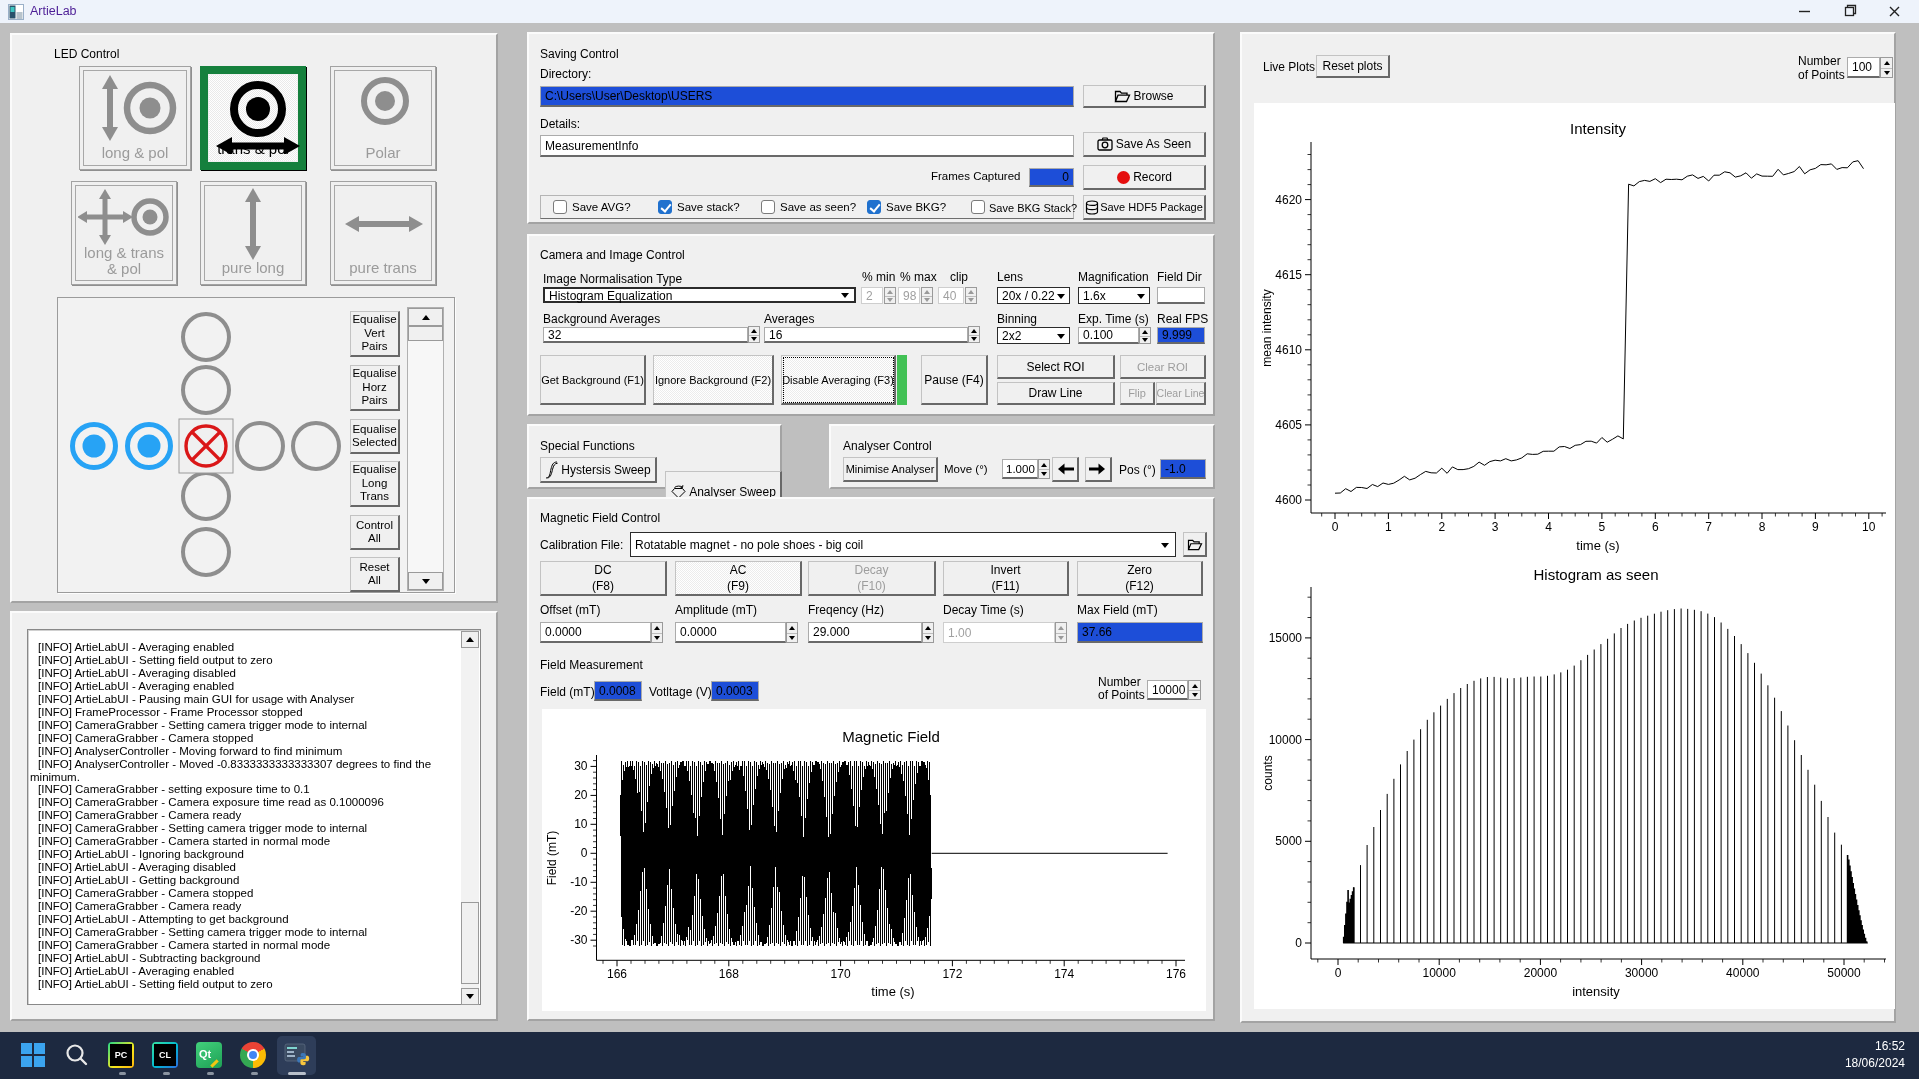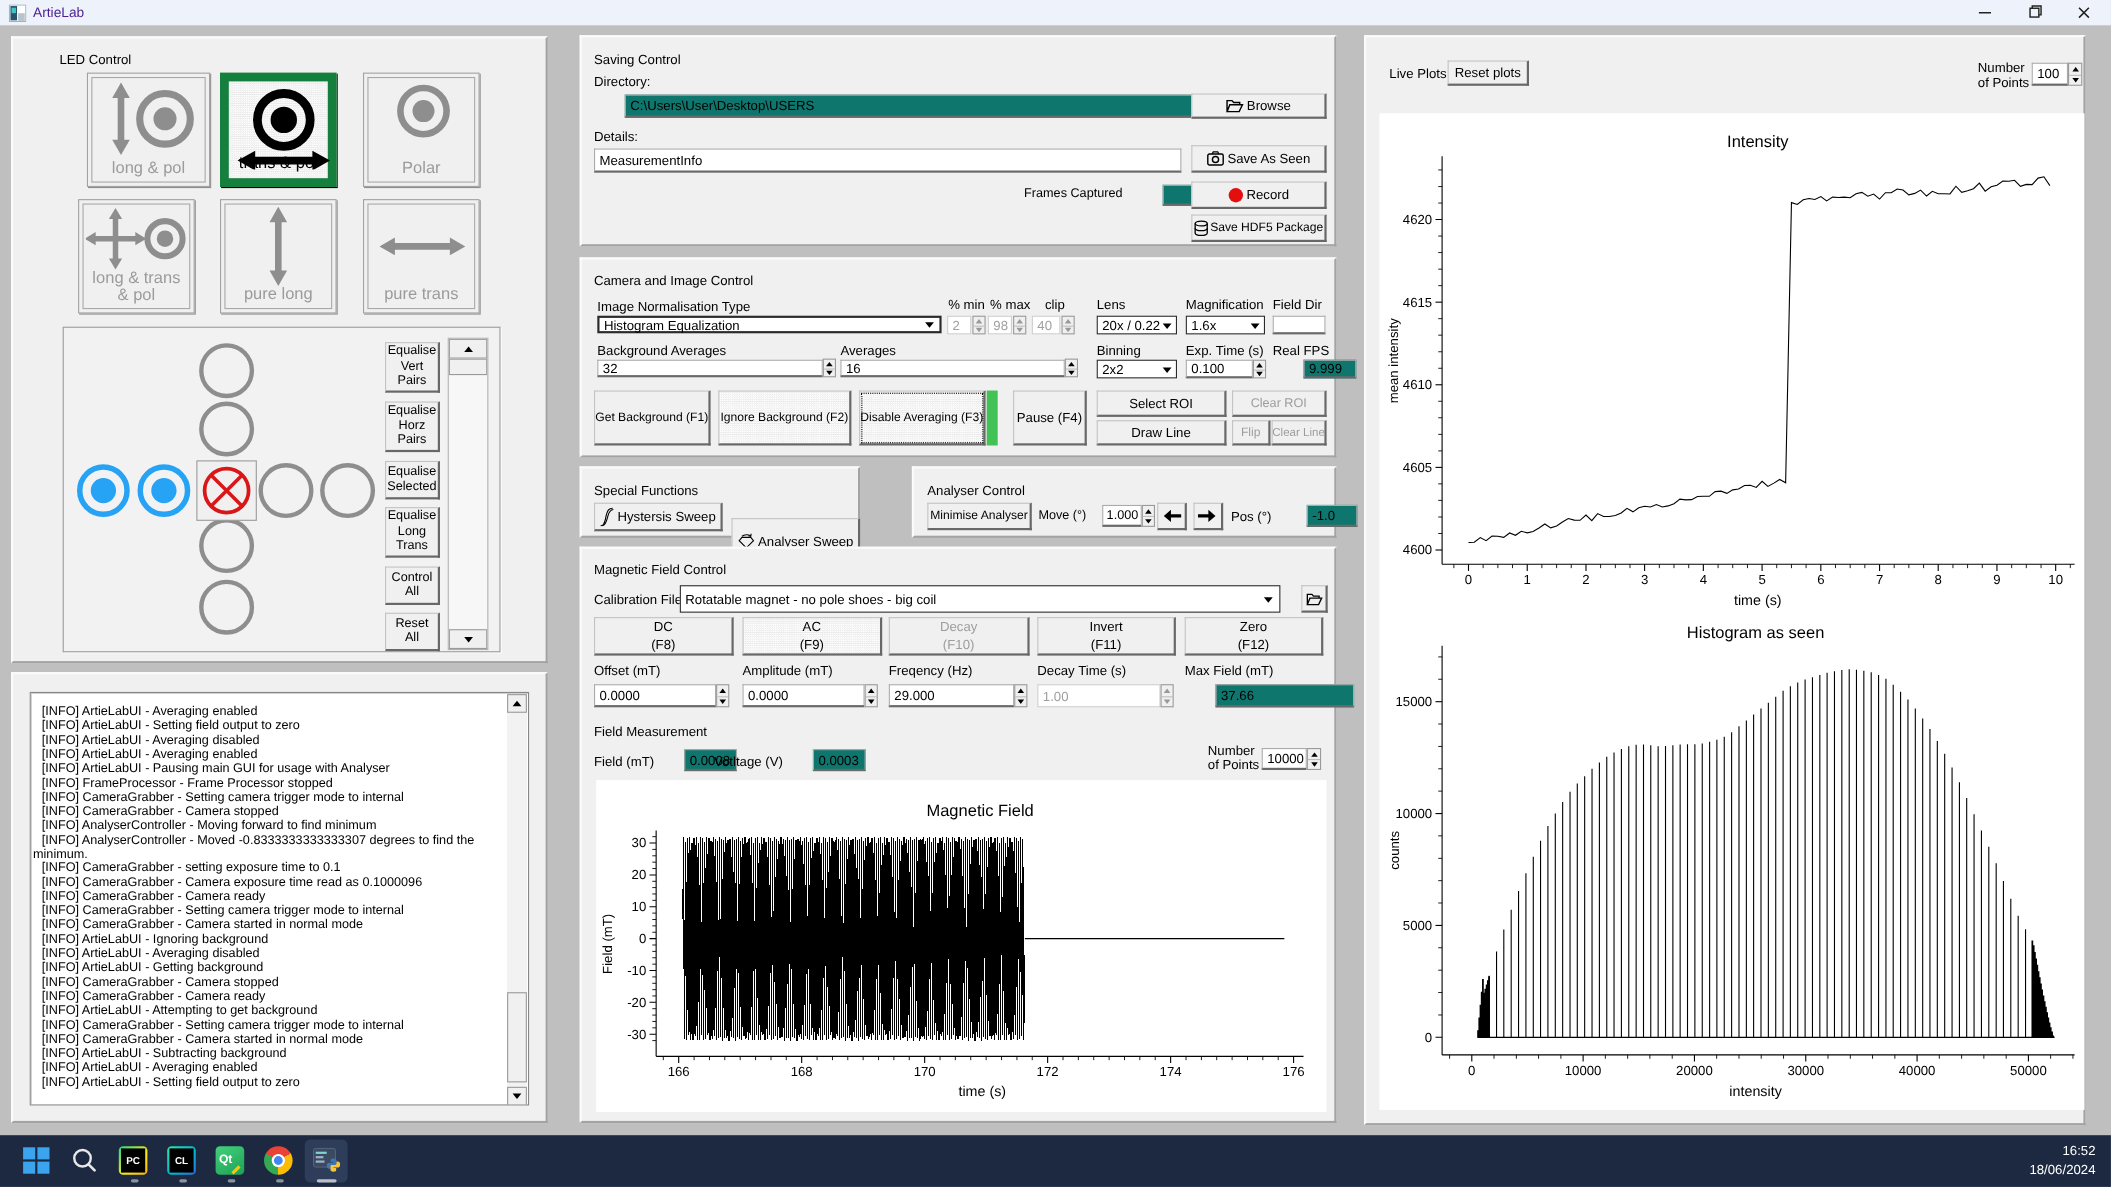--- a/index.html
+++ b/index.html
@@ -6,21 +6,21 @@
 html,body { width:1919px; height:1079px; overflow:hidden; }
 body { font-family:"Liberation Sans", sans-serif; background:#bfbfbf; position:relative; color:#000; }
 .titlebar { position:absolute; left:0; top:0; width:1919px; height:23px; background:#eef3fb; }
 .titlebar .ttl { position:absolute; left:30px; top:4px; font-size:12.5px; color:#4c1d95; }
 .panel { position:absolute; background:#f0f0f0; border:2px solid; border-color:#fbfbfb #a3a3a3 #a3a3a3 #fbfbfb; }
 .lbl { position:absolute; font-size:12px; white-space:nowrap; }
 .btn { position:absolute; background:#f0f0f0; border-style:solid; border-width:1px 2px 2px 1px; border-color:#c3c3c3 #686868 #686868 #c3c3c3; display:flex; align-items:center; justify-content:center; font-size:12px; text-align:center; white-space:nowrap; }
 .btn.dis { color:#9d9d9d; }
 .dither { background-image:conic-gradient(#ffffff 25%, #ececec 0 50%, #ffffff 0 75%, #ececec 0); background-size:2px 2px; }
 .field { position:absolute; background:#fff; border:1px solid #ababab; border-bottom:2px solid #696969; font-size:12px; display:flex; align-items:center; padding:0 4px; white-space:nowrap; overflow:hidden; }
-.field.ro { background:#0f766e;margin-left:28px; }
+.field.ro { background:#1d4ed8; }
 .field.gray { color:#a0a0a0; }
 .combo { position:absolute; background:#fff; border:1px solid #2b2b2b; font-size:12px; display:flex; align-items:center; padding:0 4px; white-space:nowrap; }
 .combo .arr { position:absolute; right:3px; top:50%; margin-top:-2px; width:0; height:0; border:4px solid transparent; border-top:5px solid #000; }
 .spinner { position:absolute; width:12px; background:#f0f0f0; border:1px solid #9a9a9a; }
 .spinner .up,.spinner .dn { position:absolute; left:0; right:0; height:50%; display:flex; align-items:center; justify-content:center; }
 .spinner .up:after { content:""; width:0; height:0; border:3px solid transparent; border-bottom:4px solid #000; margin-top:-3px; }
 .spinner .dn { bottom:0; border-top:1px solid #bdbdbd; }
 .spinner .dn:after { content:""; width:0; height:0; border:3px solid transparent; border-top:4px solid #000; margin-bottom:-3px; }
 .spinner.gray .up:after { border-bottom-color:#999; }
 .spinner.gray .dn:after { border-top-color:#999; }
@@ -233,20 +233,32 @@
         <circle cx="8" cy="8" r="2.8" fill="none" stroke="#000" stroke-width="1.3"></circle>
       </svg>
     Save As Seen</div>
   <div class="lbl" style="left:402px;top:136px;font-size:11.5px">Frames Captured</div>
   <div class="field ro" style="left:500px;top:134px;width:45px;height:19px;justify-content:flex-end">0</div>
   <div class="btn" style="left:554px;top:131px;width:123px;height:25px">
     <svg width="15" height="15" viewBox="0 0 15 15" style="margin-right:2px">
         <circle cx="7.5" cy="7.5" r="6.5" fill="#e50e0e"></circle>
       </svg>
     Record</div>
+  <div style="position:absolute;left:11px;top:161px;width:534px;height:24px;border:1px solid #b5b5b5;border-bottom-color:#6e6e6e">
+    <div class="cb" style="left:12px;top:4px"></div>
+      <div class="lbl" style="left:31px;top:5px;font-size:11.5px">Save AVG?</div>
+    <div class="cb on" style="left:117px;top:4px"></div>
+      <div class="lbl" style="left:136px;top:5px;font-size:11.5px">Save stack?</div>
+    <div class="cb" style="left:220px;top:4px"></div>
+      <div class="lbl" style="left:239px;top:5px;font-size:11.5px">Save as seen?</div>
+    <div class="cb on" style="left:326px;top:4px"></div>
+      <div class="lbl" style="left:345px;top:5px;font-size:11.5px">Save BKG?</div>
+    <div class="cb" style="left:430px;top:4px"></div>
+      <div class="lbl" style="left:448px;top:6px;font-size:11px">Save BKG Stack?</div>
+  </div>
   <div class="btn" style="left:554px;top:161px;width:123px;height:25px">
     <svg width="14" height="15" viewBox="0 0 14 15" style="margin-right:1px">
         <g fill="none" stroke="#000" stroke-width="1.2">
           <ellipse cx="7" cy="3.2" rx="5.5" ry="2.2"></ellipse>
           <path d="M1.5,3.2 V7.5 C1.5,8.7 4,9.7 7,9.7 C10,9.7 12.5,8.7 12.5,7.5 V3.2"></path>
           <path d="M1.5,7.5 V11.8 C1.5,13 4,14 7,14 C10,14 12.5,13 12.5,11.8 V7.5"></path>
         </g>
       </svg>
     <span style="font-size:11px">Save HDF5 Package</span>
     </div>
@@ -352,21 +364,21 @@
         <path d="M9.5,0.5 L16,6 L9.5,11.5 Z" fill="#000"></path>
       </svg>
     </div>
   <div class="lbl" style="left:288px;top:37px">Pos (°)</div>
   <div class="field ro" style="left:329px;top:33px;width:46px;height:20px">-1.0</div>
 </div>
 
 <div class="panel" style="left:527px;top:497px;width:688px;height:524px">
   <div class="lbl" style="left:11px;top:12px">Magnetic Field Control</div>
   <div class="lbl" style="left:11px;top:39px">Calibration File:</div>
-  <div class="combo" style="left:89px;top:33px;width:546px;height:25px">Rotatable magnet - no pole shoes - big coil<span class="arr" style="right:6px"></span></div>
+  <div class="combo" style="left:101px;top:33px;width:546px;height:25px">Rotatable magnet - no pole shoes - big coil<span class="arr" style="right:6px"></span></div>
   <div class="btn" style="left:654px;top:33px;width:24px;height:25px">
     <svg width="16" height="13" viewBox="0 0 17 14">
         <path d="M1.5,12.5 L1.5,2.5 L6,2.5 L7.5,4.2 L13,4.2 L13,6.2 M1.5,12.5 L4,6.2 L15.5,6.2 L12.5,12.5 Z" fill="none" stroke="#000" stroke-width="1.3"></path>
       </svg>
     </div>
   <div class="btn" style="left:11px;top:62px;width:127px;height:35px;line-height:16px">DC<br>(F8)</div>
   <div class="btn dither" style="left:146px;top:62px;width:127px;height:35px;line-height:16px">AC<br>(F9)</div>
   <div class="btn dis" style="left:279px;top:62px;width:128px;height:35px;line-height:16px">Decay<br>(F10)</div>
   <div class="btn" style="left:414px;top:62px;width:126px;height:35px;line-height:16px">Invert<br>(F11)</div>
   <div class="btn" style="left:548px;top:62px;width:126px;height:35px;line-height:16px">Zero<br>(F12)</div>

